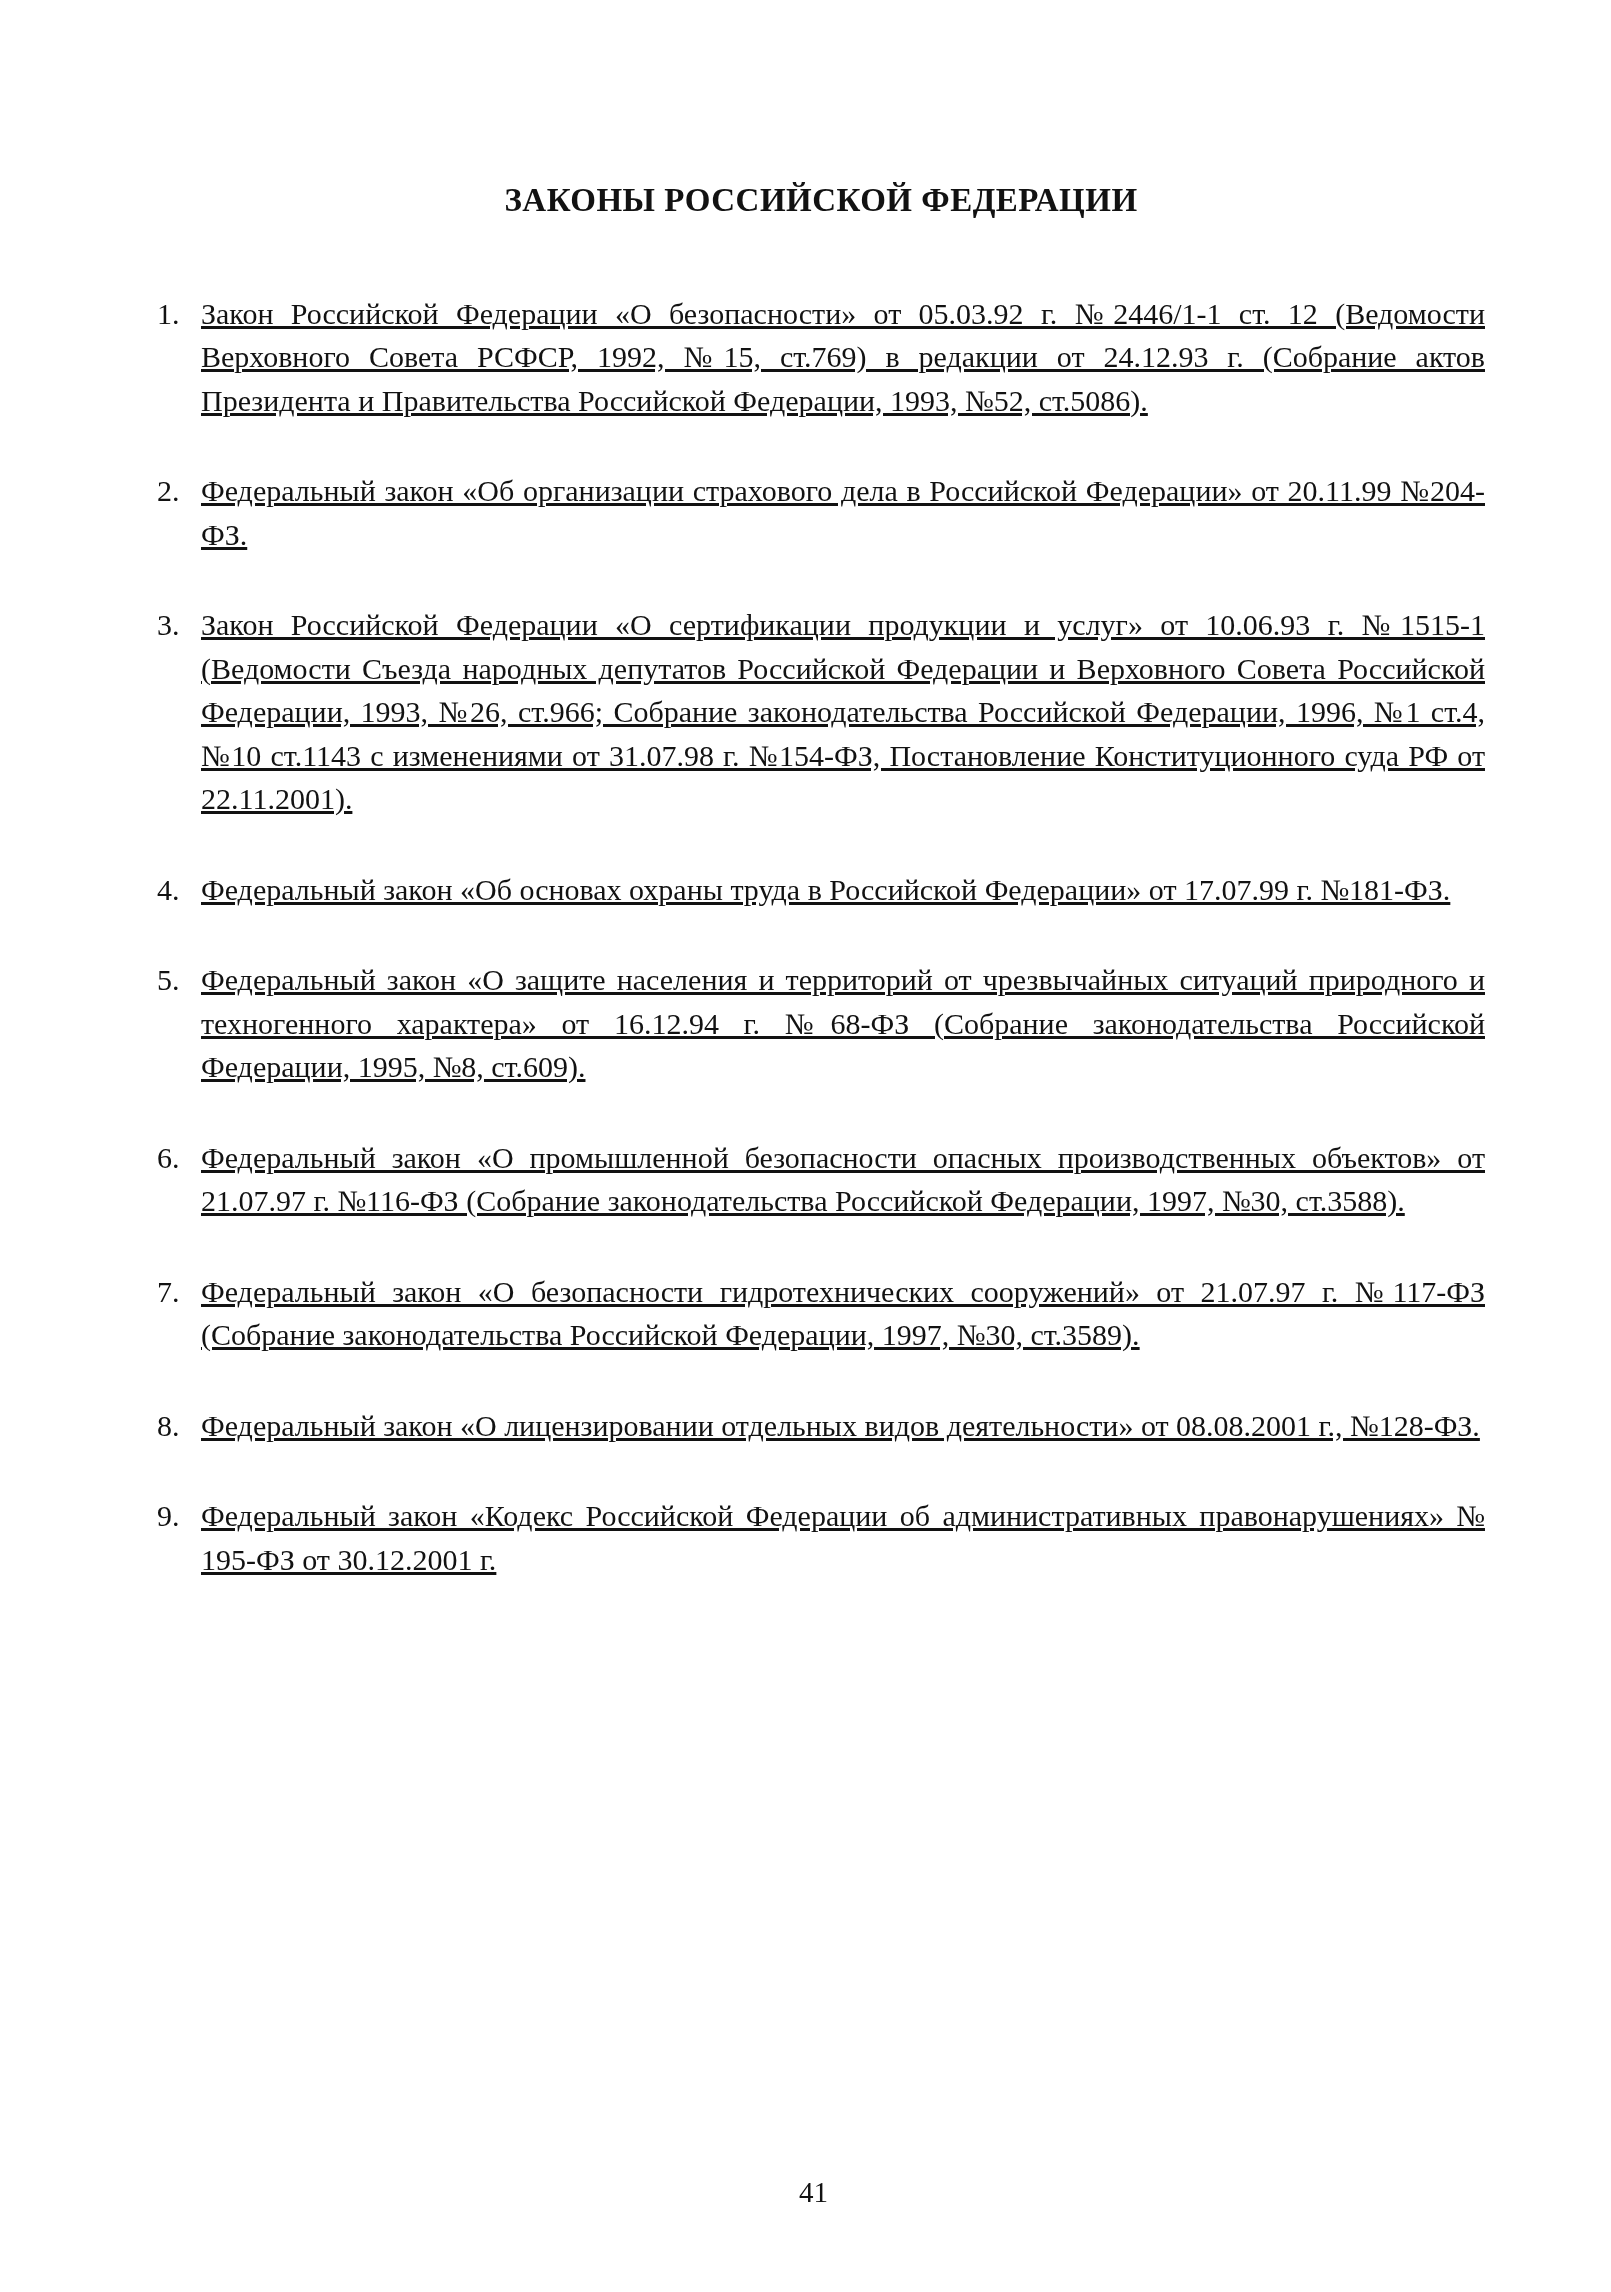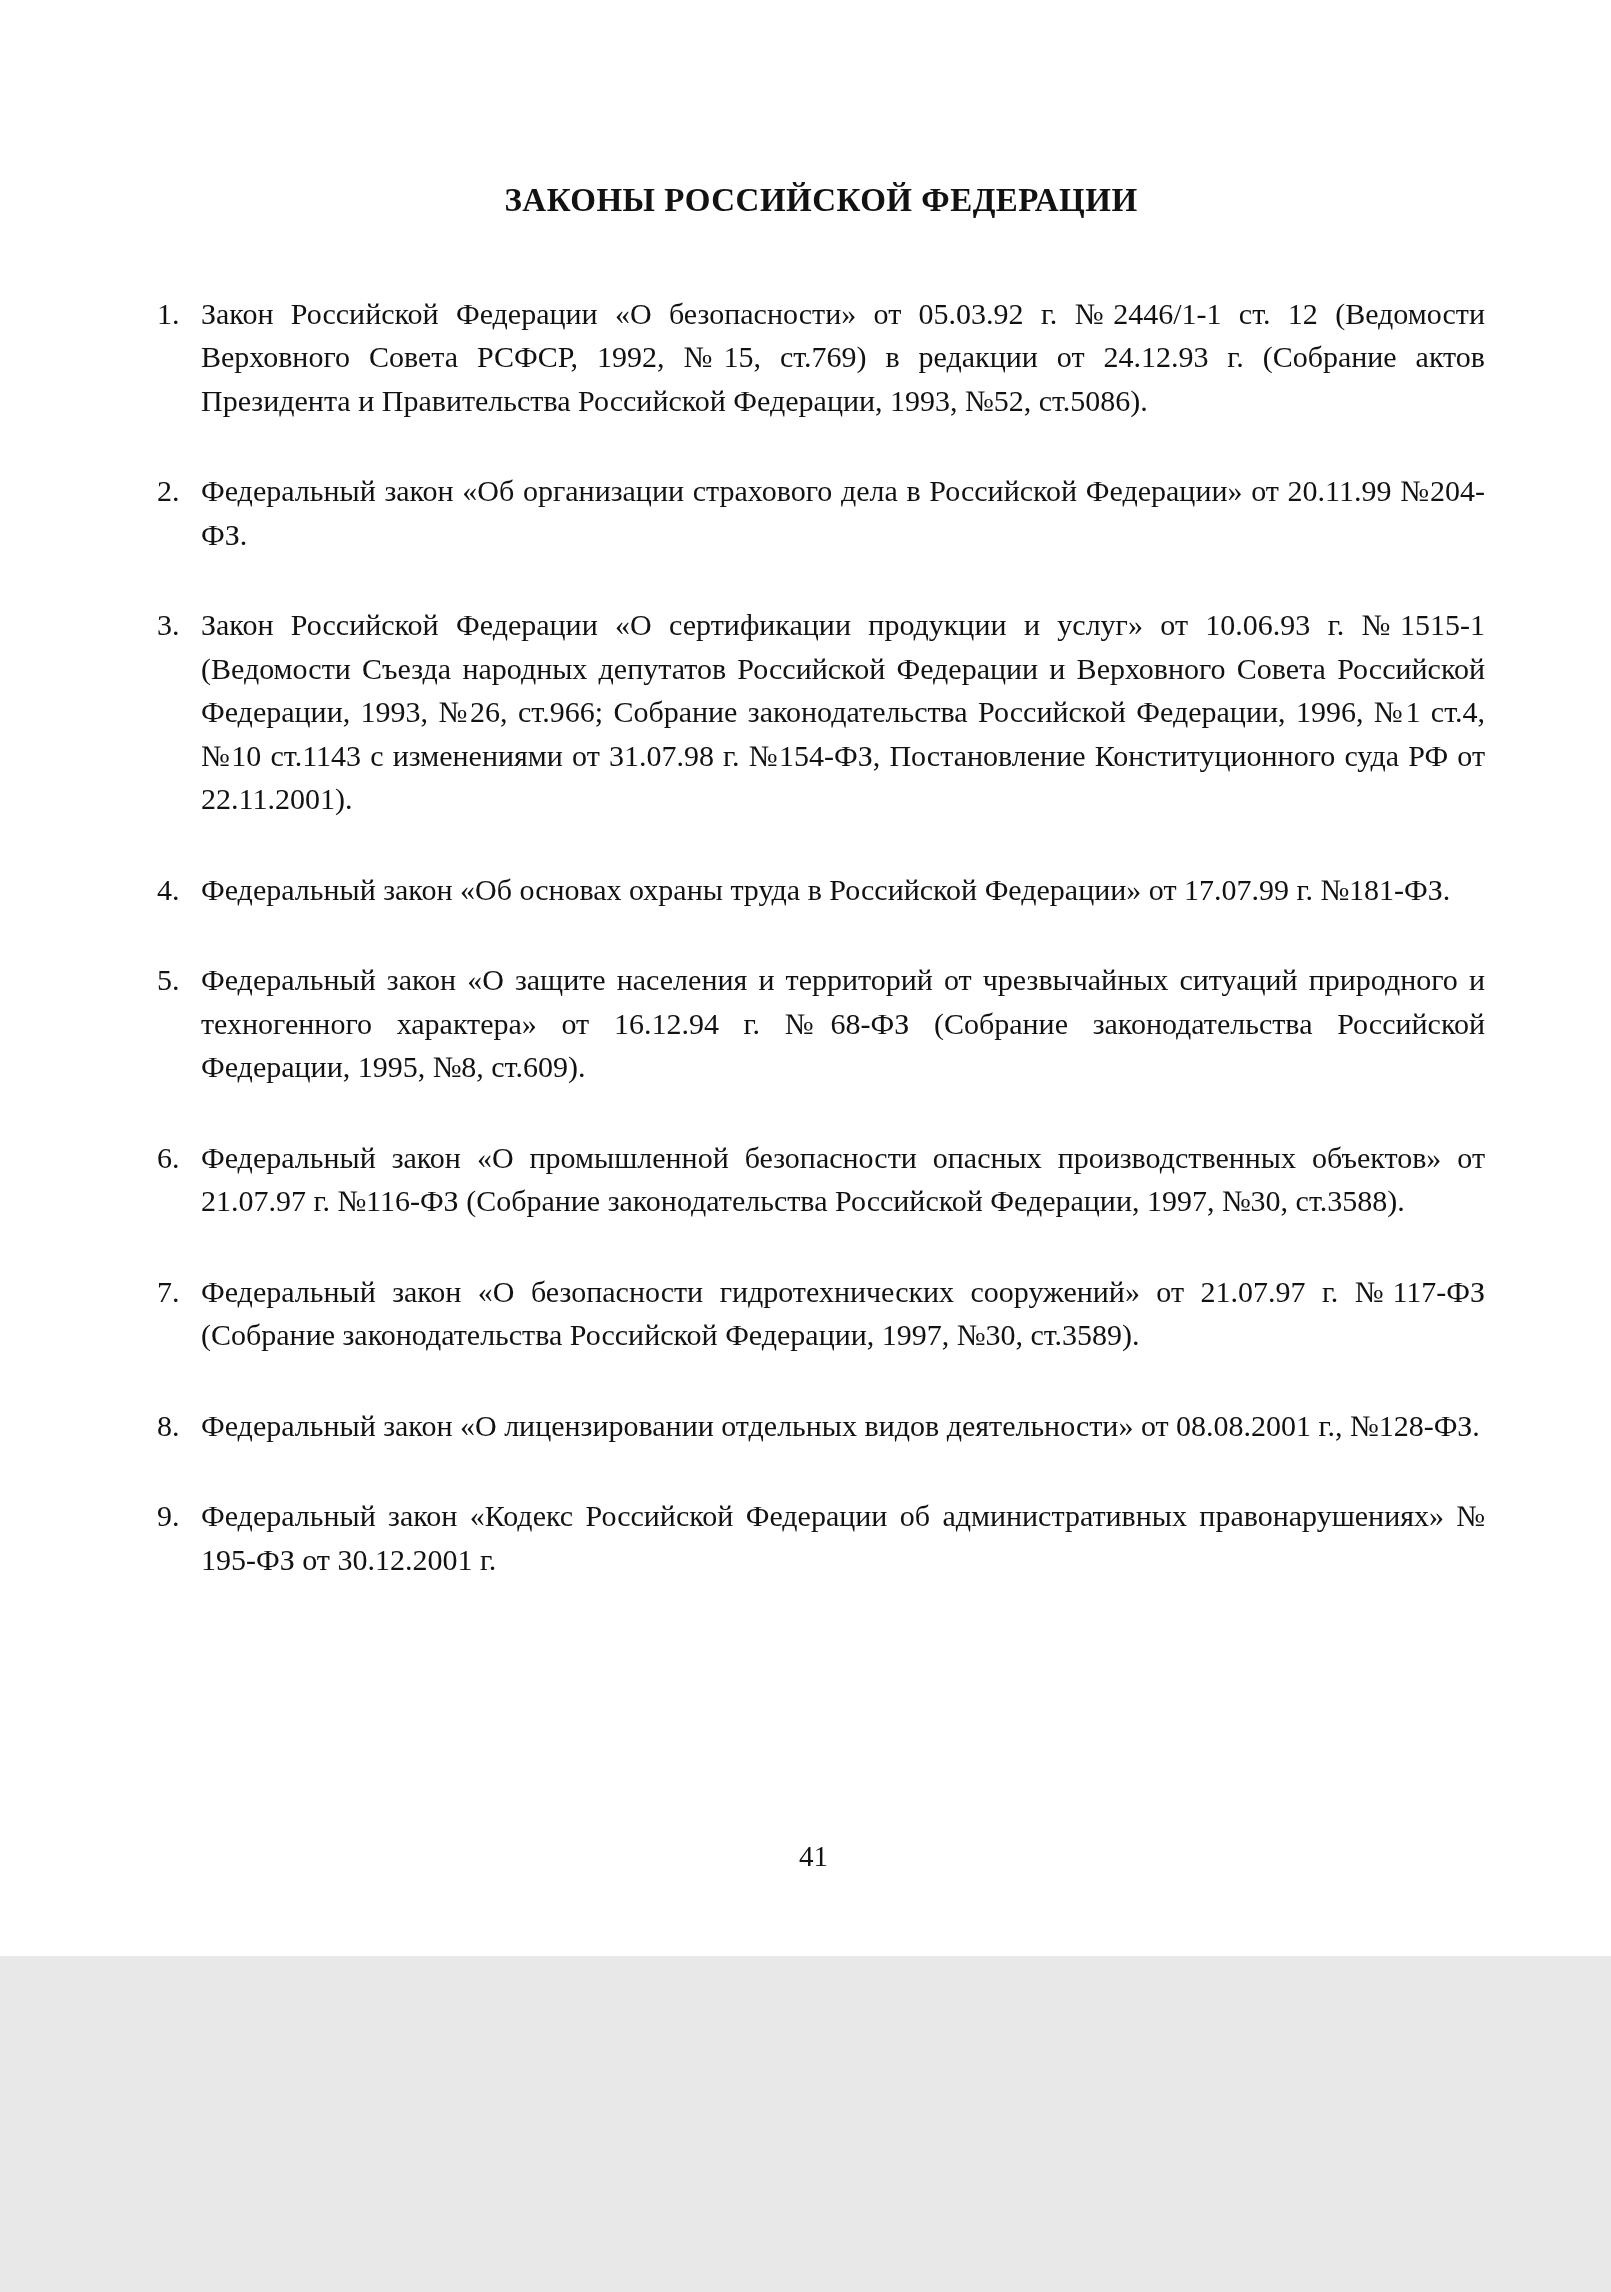--- a/index.html
+++ b/index.html
@@ -4,21 +4,21 @@
 <title>Scanned document page</title>
 <style>
   html, body {
     margin: 0;
     padding: 0;
     background: #e8e8e8;
   }
   .page {
     position: relative;
     width: 1611px;
-    height: 1956px;
+    height: 2292px;
     margin: 0 auto;
     background: #ffffff;
     color: #121212;
     font-family: "Liberation Serif", "DejaVu Serif", serif;
     overflow: hidden;
   }
   .content {
     padding: 179px 126px 0 157px;
   }
   .doc-title {
@@ -36,20 +36,21 @@
   .law-item {
     display: flex;
     margin-bottom: 47px;
   }
   .law-item .num {
     flex: 0 0 44px;
   }
   .law-item .text {
     flex: 1;
     text-align: justify;
+    text-decoration: underline;
   }
   .page-number {
     position: absolute;
     bottom: 83px;
     left: 8px;
     width: 100%;
     text-align: center;
     font-size: 29px;
   }
 </style>

